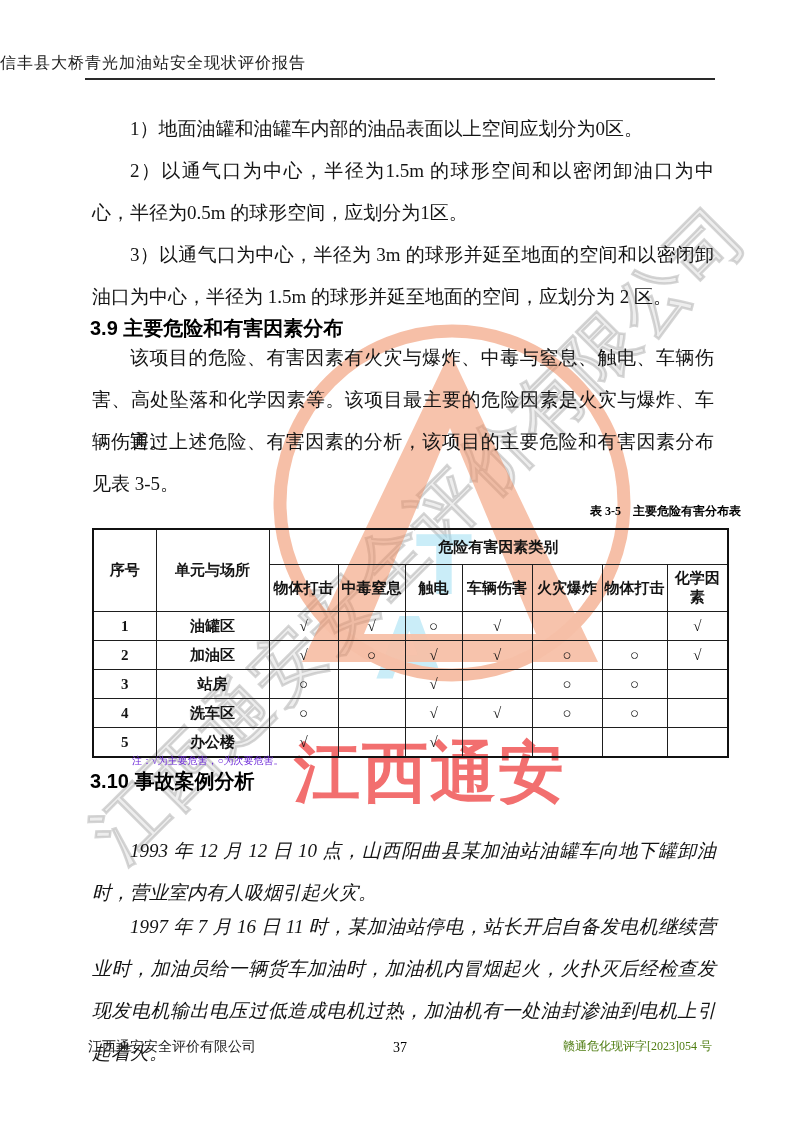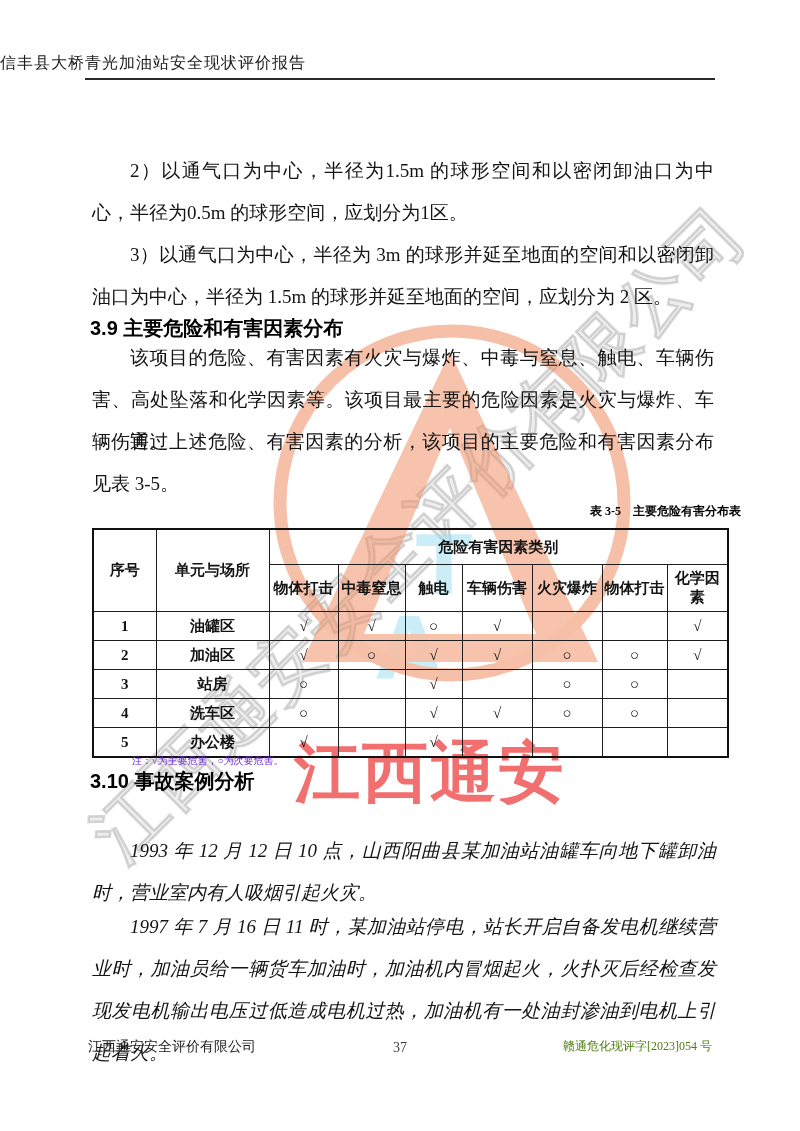--- a/index.html
+++ b/index.html
@@ -68,21 +68,21 @@
   .note{
     position:absolute;top:754px;left:104px;width:600px;
     font-size:10px;color:#6d28d9;margin-left:28px;
   }
   .case-para{
     position:absolute;left:92px;width:624px;
     font-size:19px;line-height:42px;text-align:justify;text-indent:38px;color:#141414;font-style:italic;
   }
   
   .footer-company{position:absolute;top:1038px;left:88px;font-size:14px;color:#1c1c1c;}
-  .footer-page{position:absolute;top:1040px;left:0;width:100%;text-align:center;font-size:14px;color:#404040;}
+  .footer-page{position:absolute;top:1040px;left:0;width:100%;text-align:center;font-size:14px;color:#000000;}
   .footer-doc{position:absolute;top:1038px;right:88px;font-size:12px;color:#4d7c0f;}
 </style>
 </head>
 <body>
 
 <div class="page">
 
   <div class="wm-layer">
     <div class="wm-gray">江西通安安全评价有限公司</div>
     <svg class="wm-stamp" width="370" height="370" viewBox="0 0 370 370">
@@ -92,20 +92,21 @@
       <path d="M182,34 L330,344 L34,344 Z M182,110 L268,316 L96,316 Z" fill="#ef8c60" fill-rule="evenodd" opacity="0.95"></path>
     </svg>
     <div class="wm-red">江西通安</div>
   </div>
 
   <div class="content">
 
     <div class="doc-header-title">信丰县大桥青光加油站安全现状评价报告</div>
     <div class="header-rule"></div>
 
+    <div class="para" style="top:108px">1）地面油罐和油罐车内部的油品表面以上空间应划分为0区。</div>
     <div class="para" style="top:150px">2）以通气口为中心，半径为1.5m 的球形空间和以密闭卸油口为中心，半径为0.5m 的球形空间，应划分为1区。</div>
     <div class="para" style="top:234px">3）以通气口为中心，半径为 3m 的球形并延至地面的空间和以密闭卸油口为中心，半径为 1.5m 的球形并延至地面的空间，应划分为 2 区。</div>
 
     <div class="sec-heading" style="top:315px">3.9 主要危险和有害因素分布</div>
     <div class="para" style="top:337px">该项目的危险、有害因素有火灾与爆炸、中毒与窒息、触电、车辆伤害、高处坠落和化学因素等。该项目最主要的危险因素是火灾与爆炸、车辆伤害。</div>
     <div class="para" style="top:421px">通过上述危险、有害因素的分析，该项目的主要危险和有害因素分布见表 3-5。</div>
 
     <div class="tbl-title">表 3-5　主要危险有害分布表</div>
 
     <table class="hazard">

